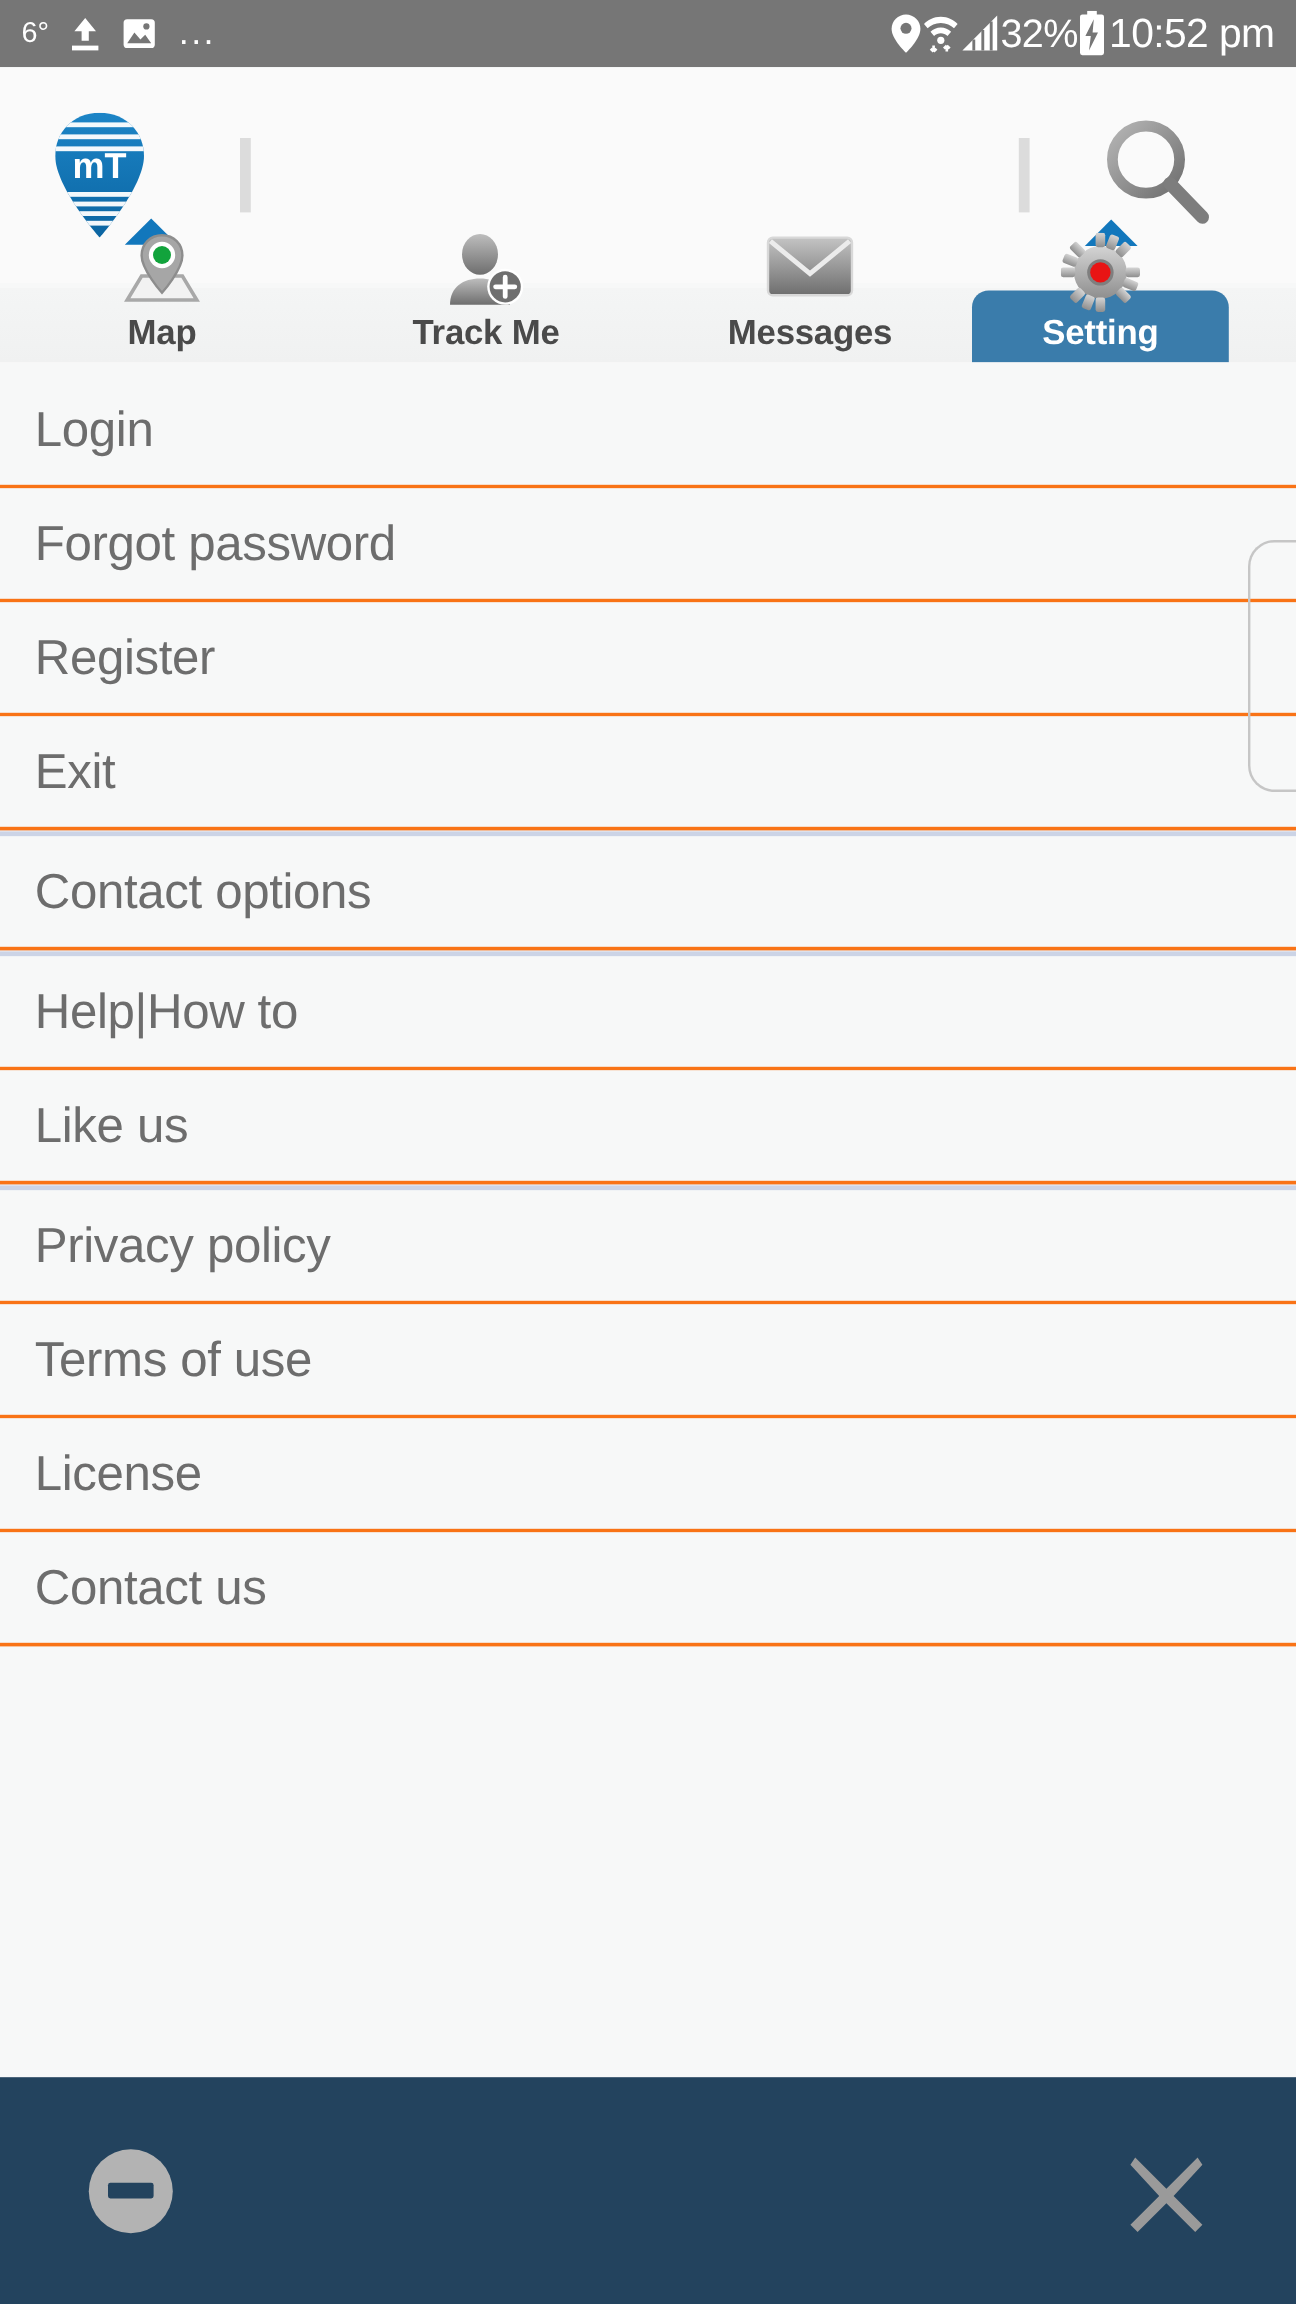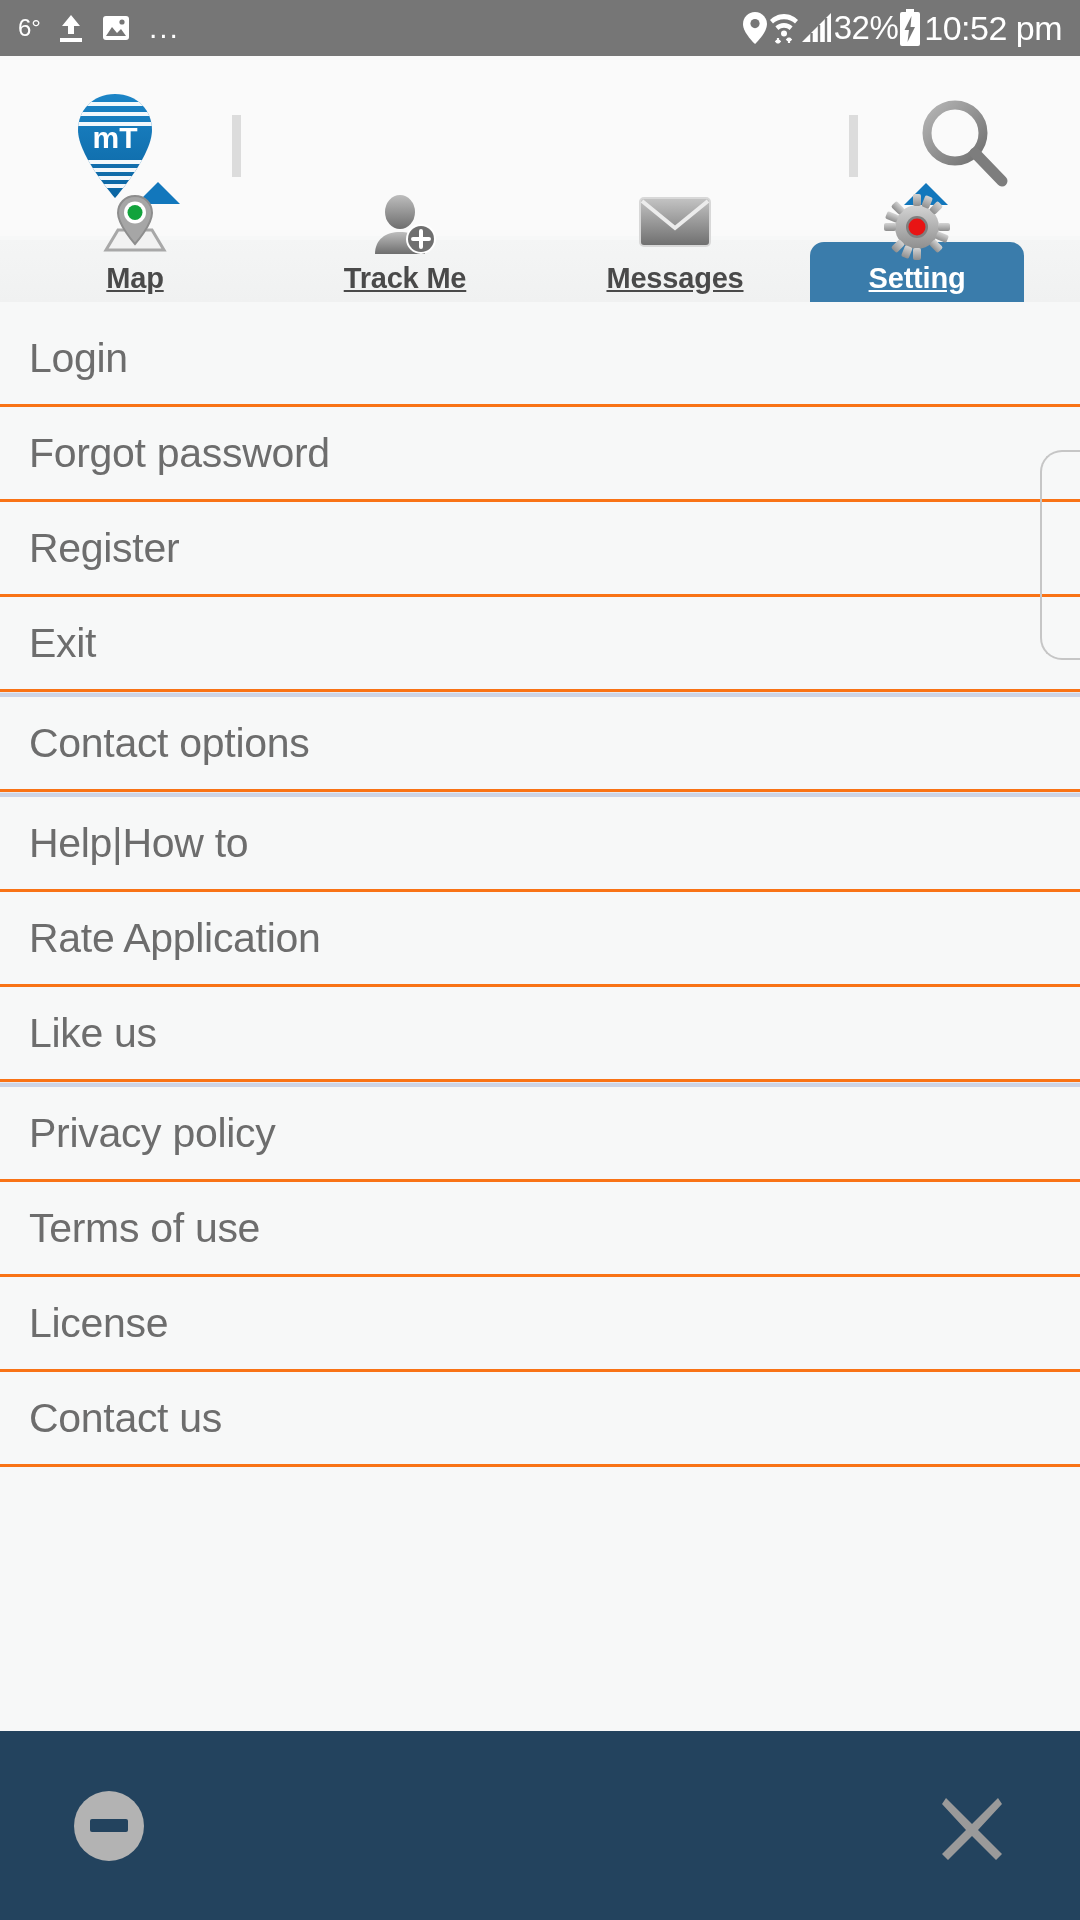--- a/index.html
+++ b/index.html
@@ -26,21 +26,21 @@
   .sb-time { font-size:34px; font-weight:400; letter-spacing:-0.5px; margin-left:2px; }
   .sb-icon { display:flex; align-items:center; }
 
   
   .appbar {
     position:absolute; top:56px; left:0; width:1080px; height:180px;
     background:#fafafa;
     display:flex; align-items:center; justify-content:space-between;
   }
   .appbar-left, .appbar-right { display:flex; align-items:center; height:100%; }
-  .appbar-left { padding-left:56px; }
+  .appbar-left { padding-left:24px; }
   .appbar-right { padding-right:60px; }
   .vdivider { width:9px; height:62px; background:#dcdcdc; }
   .logo-wrap { position:relative; width:118px; height:120px; margin-right:58px; }
   .logo-tri {
     position:absolute; right:-6px; bottom:2px;
     width:0; height:0; border-left:22px solid transparent;
     border-right:22px solid transparent; border-bottom:22px solid #1277bc;
   }
   .search-wrap { position:relative; width:110px; height:110px; margin-left:52px; }
   .search-tri {
@@ -63,21 +63,21 @@
   .tab-track { width:270px; }
   .tab-msg { width:270px; }
   .tab-setting {
     width:214px;
     background:#3a7cab;
     border-top-left-radius:14px; border-top-right-radius:14px;
   }
   .tab-icon { position:absolute; top:-48px; left:50%; transform:translateX(-50%); }
   .tab-label {
     font-size:29px; font-weight:bold; color:#4a4a4a;
-    letter-spacing:-0.2px; padding-bottom:7px;text-decoration:underline;
+    letter-spacing:-0.2px; padding-bottom:7px;
   }
   .tab-setting .tab-label { color:#ffffff; }
 
   
   .menu {
     position:absolute; top:302px; left:0; width:1080px; height:1430px;
     background:#f7f8f8; overflow:hidden;
   }
   .menu-item {
     position:relative; height:95px;
@@ -328,23 +328,20 @@
     <div class="menu-item">
       <span class="label">Contact options</span>
     </div>
 
     <div class="group-sep"></div>
 
     <div class="menu-item">
       <span class="label">Help|How to</span>
     </div>
     <div class="menu-item">
-      <span class="label">Rate Application</span>
-    </div>
-    <div class="menu-item">
       <span class="label">Like us</span>
     </div>
 
     <div class="group-sep"></div>
 
     <div class="menu-item">
       <span class="label">Privacy policy</span>
     </div>
     <div class="menu-item">
       <span class="label">Terms of use</span>

